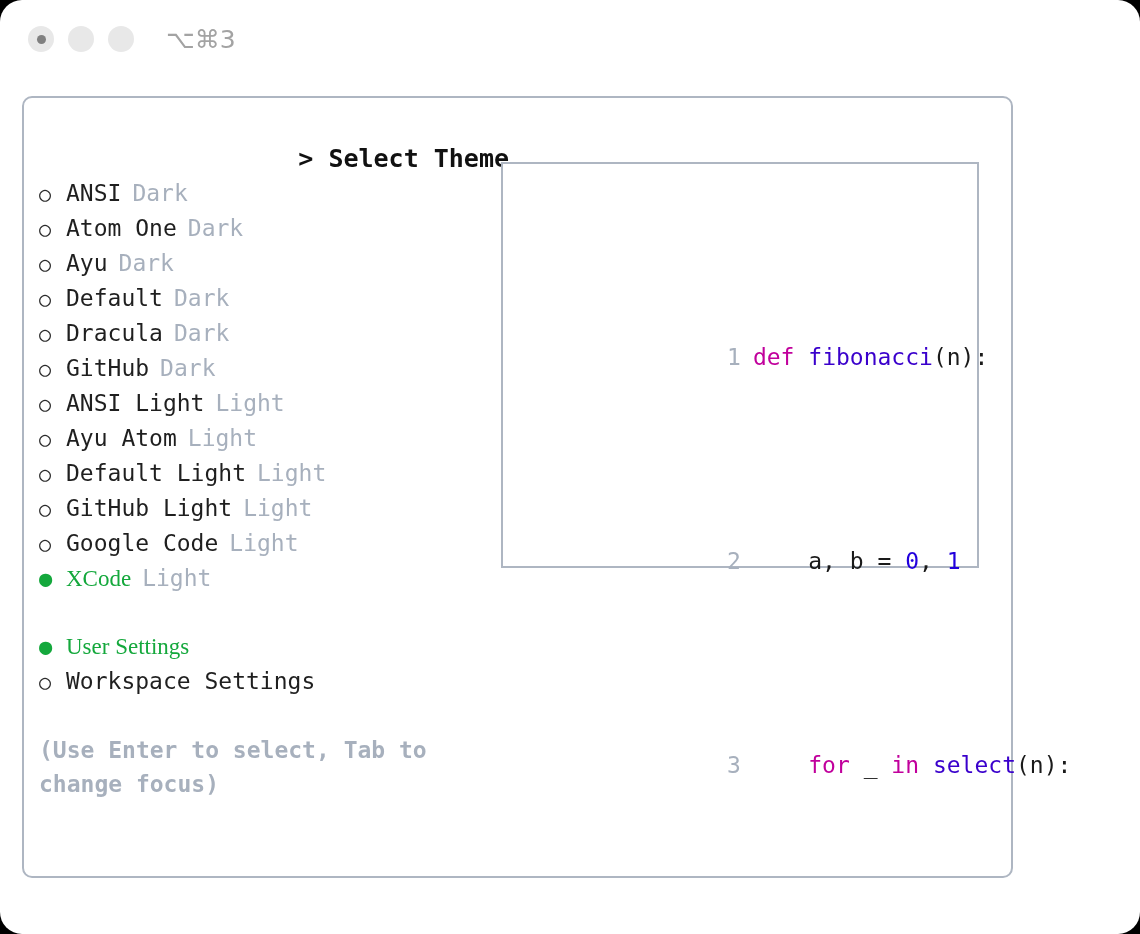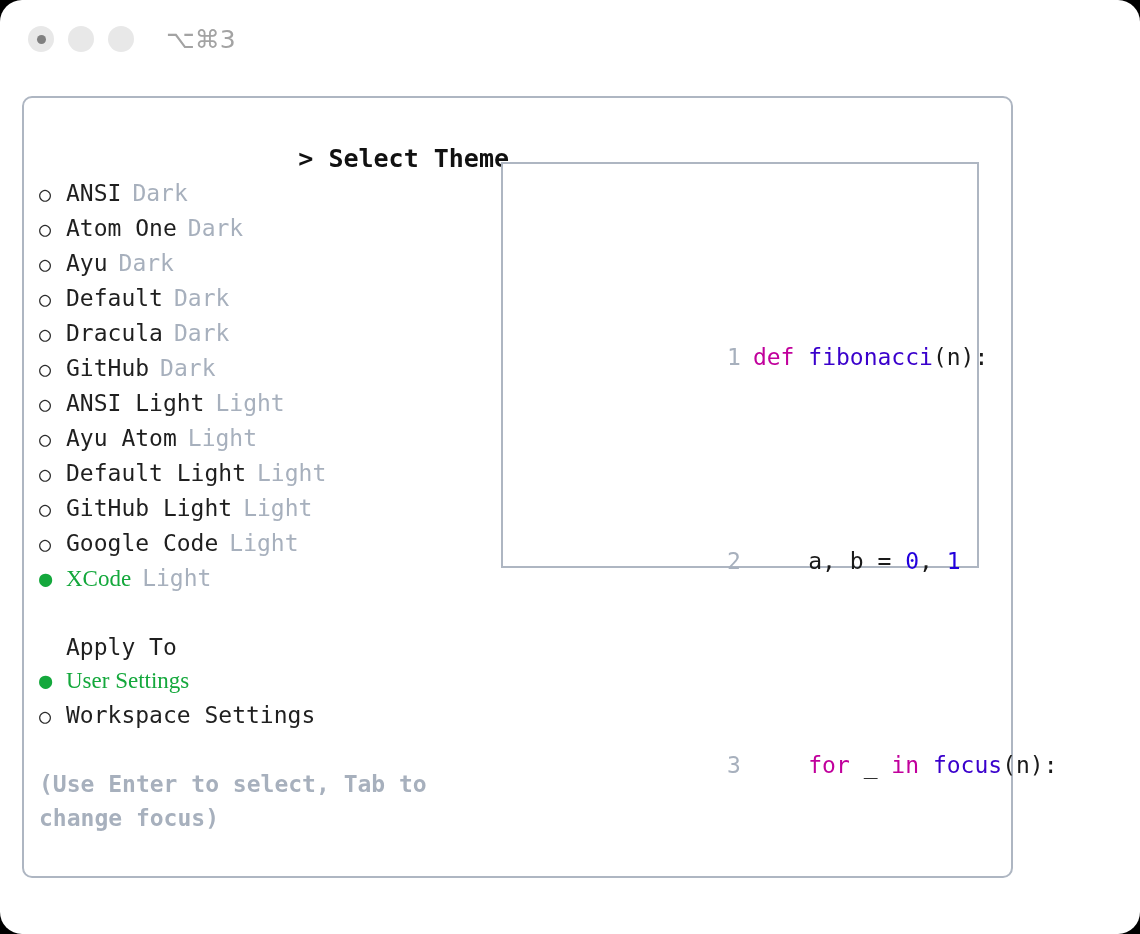--- a/index.html
+++ b/index.html
@@ -282,21 +282,20 @@
           </li>
           <li class="row selected">
             <span class="bullet sel">●</span>
             <span class="name">XCode</span>
             <span class="variant">Light</span>
           </li>
         </ul>
 
         <div class="spacer-lg"></div>
 
-        <div class="apply-head">Apply To</div>
 
         <ul class="list">
           <li class="row selected">
             <span class="bullet sel">●</span>
             <span class="name">User Settings</span>
           </li>
           <li class="row">
             <span class="bullet">○</span>
             <span class="name">Workspace Settings</span>
           </li>
@@ -312,21 +311,21 @@
 
             <span class="cline">
               <span class="lnum">1</span><span class="kw">def</span><span class="plain"> </span><span class="fn">fibonacci</span><span class="plain">(n):</span>
             </span>
 
             <span class="cline">
               <span class="lnum">2</span><span class="plain">    a, b = </span><span class="num">0</span><span class="plain">, </span><span class="num">1</span>
             </span>
 
             <span class="cline">
-              <span class="lnum">3</span><span class="plain">    </span><span class="kw">for</span><span class="plain"> _ </span><span class="kw">in</span><span class="plain"> </span><span class="fn">focus</span><span class="plain">(n):</span>
+              <span class="lnum">3</span><span class="plain">    </span><span class="kw">for</span><span class="plain"> _ </span><span class="kw">in</span><span class="plain"> </span><span class="fn">select</span><span class="plain">(n):</span>
             </span>
 
             
 
             
 
             
 
             
 

